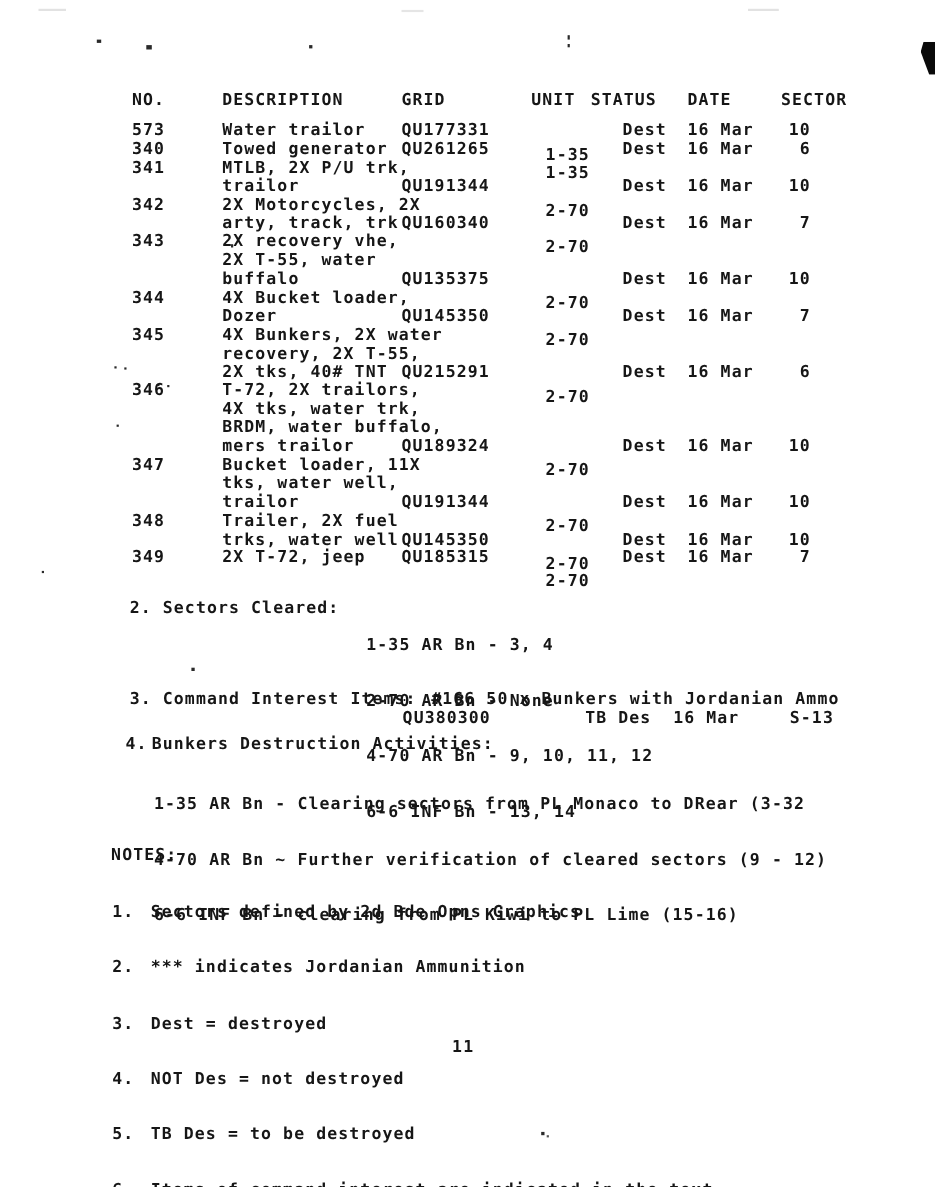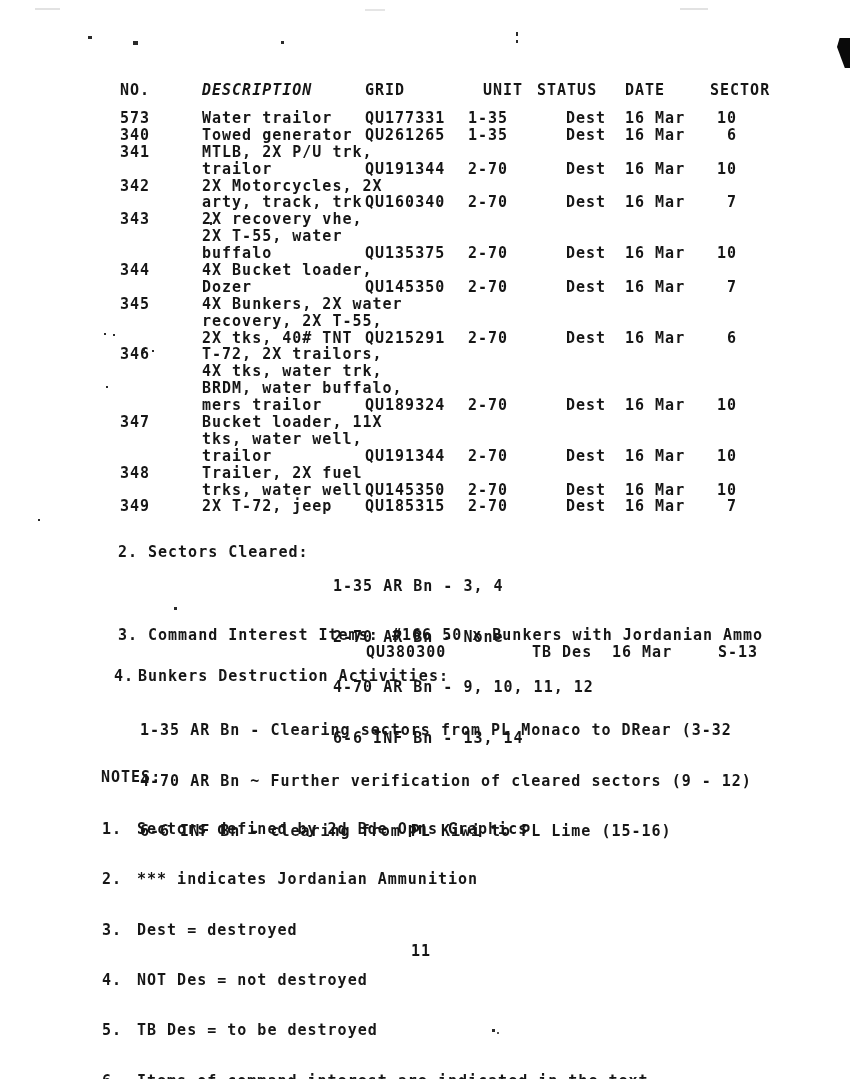--- a/index.html
+++ b/index.html
@@ -11,26 +11,26 @@
   }
   .abs { position:absolute; white-space:pre; }
   .ln  { height:17px; white-space:pre; }
   
   .tbl-body { position:absolute; left:0; top:110px; right:0; }
   .tline { position:relative; height:16.9px; }
   .cell { position:absolute; white-space:pre; top:0; }
   .c-no     { left:120px; }
   .c-desc   { left:202px; }
   .c-grid   { left:365px; }
-  .c-unit   { left:468px; }
+  .c-unit   { left:496px;margin-top:22px; }
   .c-status { left:566px;text-align:center; }
   .c-date   { left:625px; }
   .c-sector { left:687px; width:50px; text-align:right; }
   .h-no     { left:120px; top:82px; }
-  .h-desc   { left:202px; top:82px;font-style:italic; }
+  .h-desc   { left:202px; top:82px; }
   .h-grid   { left:365px; top:82px; }
   .h-unit   { left:468px; top:82px;margin-left:15px; }
   .h-status { left:537px; top:82px; }
   .h-date   { left:625px; top:82px; }
   .h-sector { left:710px; top:82px; }
   
   .nln { position:relative; height:16.55px; }
   .nln .num { position:absolute; left:102px; top:0; white-space:pre; }
   .nln .txt { position:absolute; left:137px; top:0; white-space:pre; }
   

